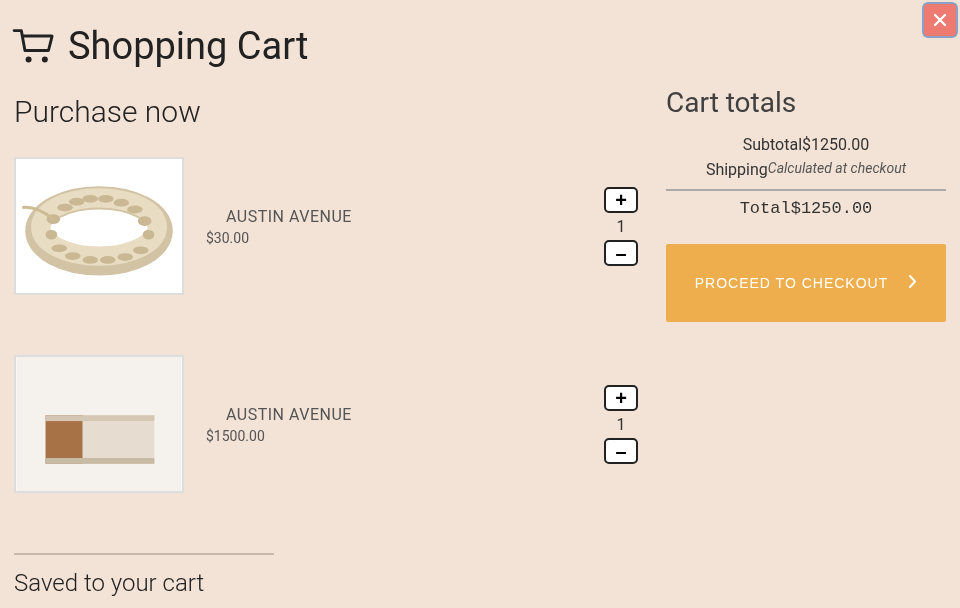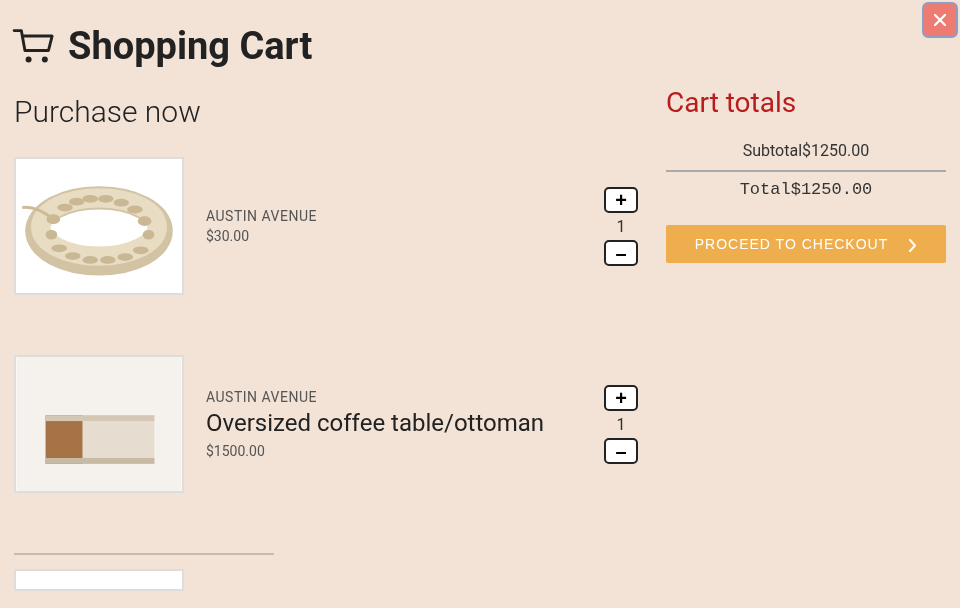--- a/index.html
+++ b/index.html
@@ -29,21 +29,21 @@
     .close-btn svg { width: 16px; height: 16px; }
     .header {
       display: flex;
       align-items: center;
       gap: 12px;
       padding: 24px 12px 12px 12px;
     }
     .cart-icon { width: 44px; height: 38px; }
     .page-title {
       font-size: 38px;
-      font-weight: 700;
+      font-weight: 400;
       color: #222;
     }
     .content {
       display: flex;
       padding: 0 14px;
       gap: 28px;
     }
     .left-col { flex: 1; }
     .right-col { width: 280px; }
     .section-heading {
@@ -64,24 +64,25 @@
       height: 138px;
       background: #fff;
       border: 2px solid #ddd;
       display: flex;
       align-items: center;
       justify-content: center;
     }
     .item-image svg { width: 100%; height: 100%; }
     .item-info { flex: 1; }
     .brand {
-      font-size: 14px;
+      font-size: 16px;
       letter-spacing: 0.5px;
       color: #555;
       margin-bottom: 4px;
+      margin-left: 20px;
     }
     .item-name {
       font-size: 24px;
       font-weight: 400;
       color: #222;
       margin-bottom: 6px;
     }
     .item-price {
       font-size: 14px;
       color: #555;
@@ -107,49 +108,49 @@
       cursor: pointer;
     }
     .qty-val {
       font-size: 16px;
       min-width: 20px;
       text-align: center;
     }
     .totals-title {
       font-size: 28px;
       font-weight: 400;
-      color: #b91c1c;
+      color: #404040;
       margin-top: 6px;
-      margin-bottom: 22px;
+      margin-bottom: 16px;
     }
     .totals-line {
       display: flex;
       justify-content: center;
       font-size: 16px;
       color: #333;
       margin-bottom: 6px;
     }
     .totals-line .italic { font-style: italic; color: #555; font-size: 14px; }
     .divider { border: none; border-top: 2px solid #aaa; margin: 10px 0 8px; }
     .totals-line.total {
       font-size: 17px;
       font-family: Liberation Mono, monospace;
     }
     .checkout-btn {
       width: 100%;
       background: #efae4d;
       color: #fff;
       border: none;
-      padding: 11px 0;
+      padding: 31px 0;
       font-size: 14px;
       letter-spacing: 1px;
       margin-top: 26px;
       cursor: pointer;
       display: flex;
-      align-items: flex-end;
+      align-items: flex-start;
       justify-content: center;
       gap: 20px;
       border-radius: 2px;
     }
     .checkout-btn svg { width: 9px; height: 13px; }
     .saved-section { margin-top: 28px; }
     .section-divider {
       border: none;
       border-top: 2px solid #c7b9ad;
       margin-bottom: 14px;
@@ -233,41 +234,45 @@
         <svg viewBox="0 0 170 138">
           <rect width="170" height="138" fill="#f5f2ee"></rect>
           <rect x="30" y="60" width="112" height="50" fill="#e6ddd0"></rect>
           <rect x="30" y="60" width="38" height="50" fill="#a67246"></rect>
           <rect x="30" y="60" width="112" height="6" fill="#d4c7b4"></rect>
           <rect x="30" y="104" width="112" height="6" fill="#c8bba6"></rect>
         </svg>
       </div>
       <div class="item-info">
         <div class="brand">AUSTIN AVENUE</div>
-        <div class="item-name">Oversized coffee table/ottoman</div>
         <div class="item-price">$1500.00</div>
       </div>
       <div class="qty-controls">
         <button class="qty-btn">+</button>
         <span class="qty-val">1</span>
         <button class="qty-btn">–</button>
       </div>
     </div>
 
     <div class="saved-section">
       <hr class="section-divider">
+      <h3 class="saved-heading">Saved to your cart</h3>
       <div class="saved-thumb"></div>
     </div>
   </div>
 
   <div class="right-col">
     <h2 class="totals-title">Cart totals</h2>
     <div class="totals-line">
       <span>Subtotal</span>
       <span>$1250.00</span>
+    </div>
+    <div class="totals-line">
+      <span>Shipping</span>
+      <span class="italic">Calculated at checkout</span>
     </div>
     <hr class="divider">
     <div class="totals-line total">
       <span>Total</span>
       <span>$1250.00</span>
     </div>
     <button class="checkout-btn">
       <span>PROCEED TO CHECKOUT</span>
       <svg viewBox="0 0 9 13">
         <path d="M2 1 L7 6.5 L2 12" stroke="#fff" stroke-width="2" fill="none" stroke-linecap="round" stroke-linejoin="round"></path>

